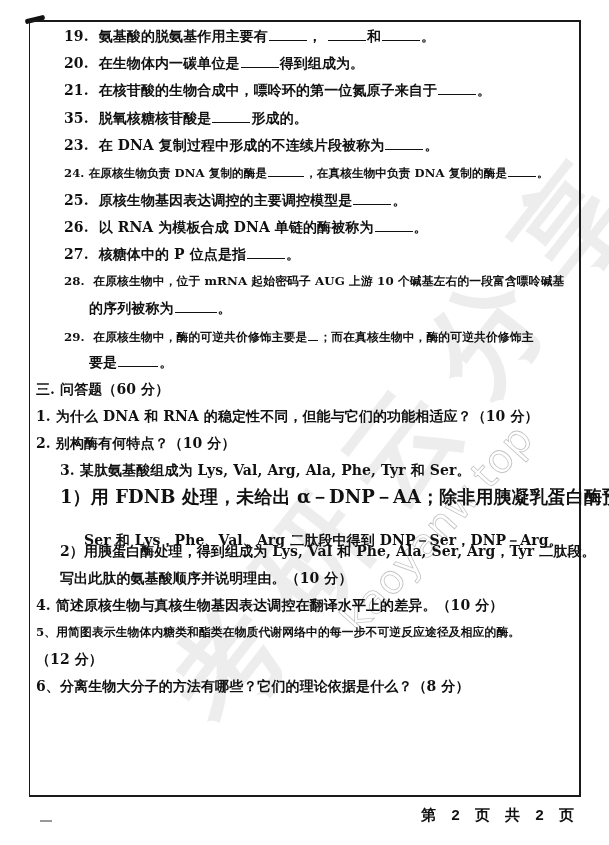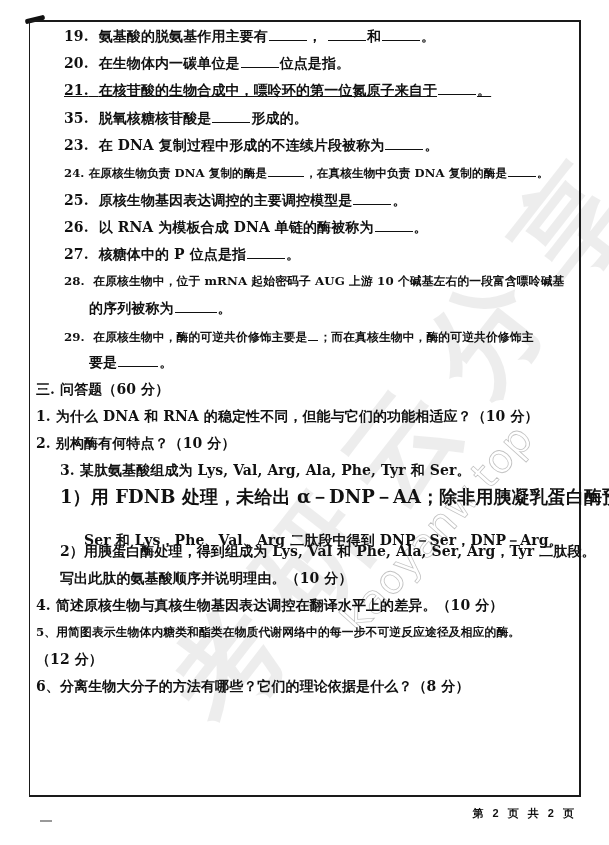--- a/index.html
+++ b/index.html
@@ -29,22 +29,22 @@
     font-size: 110px; font-weight: bold; transform: rotate(-52deg); white-space: nowrap;
     left: 60px; top: 360px; letter-spacing: 30px; pointer-events: none;
   }
   .watermark-url {
     position: absolute; font-family: "DejaVu Sans", sans-serif; color: rgba(0,0,0,0);
     -webkit-text-stroke: 0.8px rgba(0,0,0,0.25);
     font-size: 40px; transform: rotate(-48deg); white-space: nowrap;
     left: 305px; top: 505px; pointer-events: none; letter-spacing: 1px;
   }
   .footer {
-    position: absolute; right: 32px; top: 806px; font-size: 11px; font-weight: bold;
-    letter-spacing: 3px; font-family: Liberation Sans, sans-serif;
+    position: absolute; right: 32px; top: 806px; font-size: 15px; font-weight: bold;
+    letter-spacing: 3px; font-family: Liberation Mono, monospace;
   }
   .dash-mark {
     position: absolute; left: 40px; top: 820px; width: 12px; height: 1.5px; background: #999;
   }
 </style>
 </head>
 <body>
 
 <div class="watermark-cn">考研云分享</div>
 <div class="watermark-url">kaoyanw.top</div>
@@ -52,24 +52,24 @@
 <div class="corner-mark"></div>
 <div class="page-frame"></div>
 
 <div class="line" style="left:64px; top:28px;">
   <span>19.</span>&nbsp;
   <span>氨基酸的脱氨基作用主要有</span><span class="blank" style="width:38px"></span><span>，</span>&nbsp;<span class="blank" style="width:38px"></span><span>和</span><span class="blank" style="width:38px"></span><span>。</span>
 </div>
 
 <div class="line" style="left:64px; top:55px;">
   <span>20.</span>&nbsp;
-  <span>在生物体内一碳单位是</span><span class="blank" style="width:38px"></span><span>位点是指。</span>
+  <span>在生物体内一碳单位是</span><span class="blank" style="width:38px"></span><span>得到组成为。</span>
 </div>
 
-<div class="line" style="left:64px; top:82px;text-decoration:underline;">
+<div class="line" style="left:64px; top:82px;">
   <span>21.</span>&nbsp;
   <span>在核苷酸的生物合成中，嘌呤环的第一位氮原子来自于</span><span class="blank" style="width:38px"></span><span>。</span>
 </div>
 
 <div class="line" style="left:64px; top:110px;">
   <span>35.</span>&nbsp;
   <span>脱氧核糖核苷酸是</span><span class="blank" style="width:38px"></span><span>形成的。</span>
 </div>
 
 <div class="line" style="left:64px; top:137px;">

